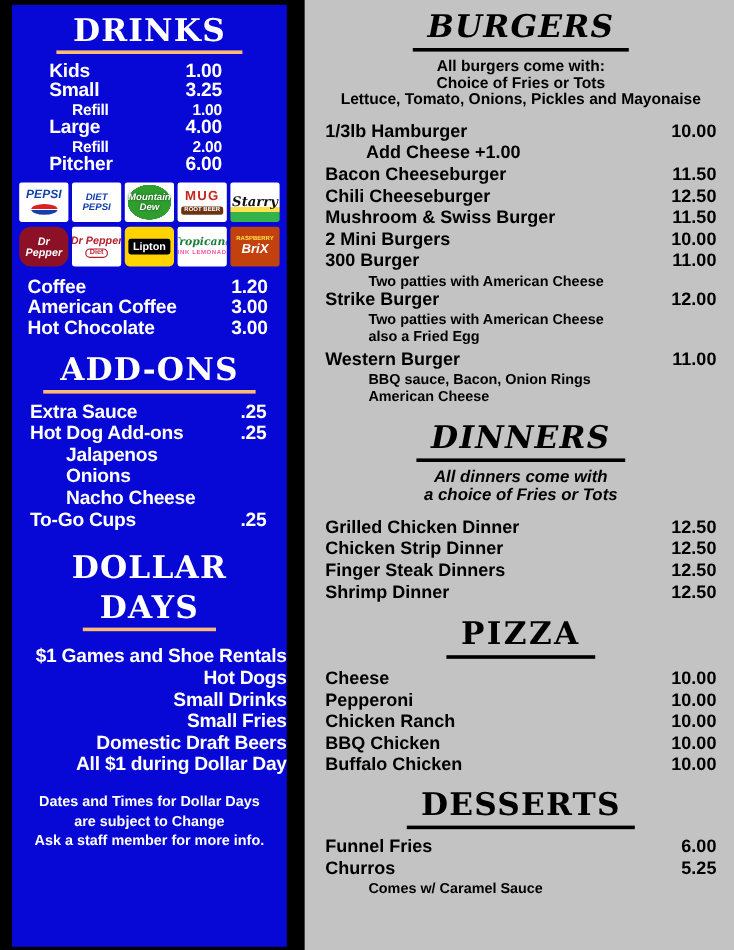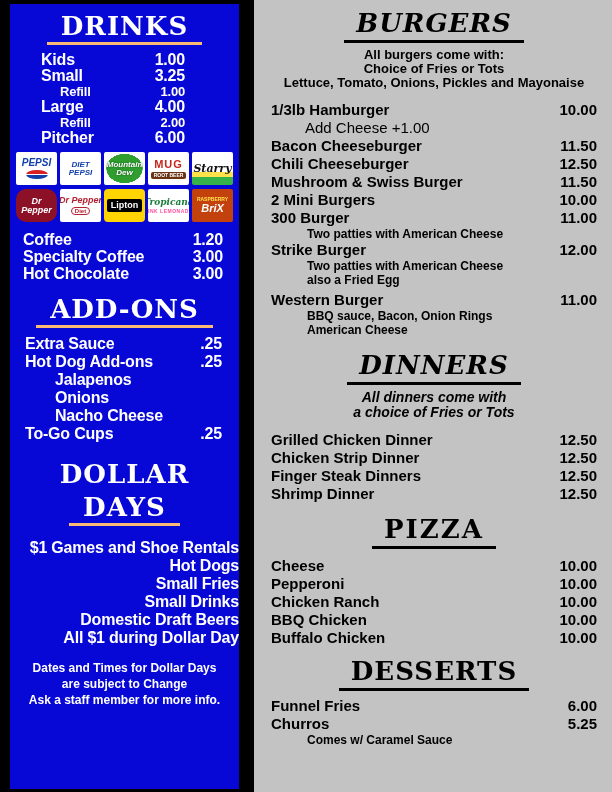--- a/index.html
+++ b/index.html
@@ -72,21 +72,21 @@
   .rh-text{
     font-family:"DejaVu Serif",serif;font-weight:bold;font-size:26px;line-height:30px;
     display:inline-block;border-bottom:3px solid #000;padding:0 12px 2px 12px;letter-spacing:1px;
   }
   .rh-text.it{font-style:italic;}
   .r-sub{text-align:center;margin-top:5px;}
   .r-sub-line{font-weight:bold;font-size:13px;line-height:14px;}
   .r-sub-line.it{font-style:italic;font-size:14px;line-height:15px;}
   .r-list{margin-top:11px;}
   .r-row{display:flex;justify-content:space-between;align-items:baseline;font-weight:bold;font-size:15px;line-height:18px;}
-  .r-note1{font-weight:normal;font-size:15px;line-height:18px;padding-left:34px;}
+  .r-note1{font-weight:bold;font-size:15px;line-height:18px;padding-left:34px;}
   .r-note{font-weight:bold;font-size:12px;line-height:14px;padding-left:36px;}
   .mt4{margin-top:4px;}
   .dinners-header{margin-top:13px;}
   .pizza-header{margin-top:11px;}
   .pizza-header .rh-text{letter-spacing:2px;}
   .desserts-header{margin-top:9px;}
 </style>
 </head>
 <body>
 
@@ -164,21 +164,21 @@
         <span class="l2">BriX</span>
       </div>
     </div>
 
     <div class="hot-list">
       <div class="d-row">
         <span>Coffee</span>
         <span>1.20</span>
       </div>
       <div class="d-row">
-        <span>Specialty Coffee</span>
+        <span>American Coffee</span>
         <span>3.00</span>
       </div>
       <div class="d-row">
         <span>Hot Chocolate</span>
         <span>3.00</span>
       </div>
     </div>
 
     <div class="lh-wrap addons-header">
       <span class="lh-text">ADD-ONS</span>
@@ -212,22 +212,22 @@
     </div>
 
     <div class="lh-wrap dollar-header">
       <span class="lh-text no-ul">DOLLAR</span><br>
       <span class="lh-text">DAYS</span>
     </div>
 
     <div class="dd-list">
       <div class="dd-item">$1 Games and Shoe Rentals</div>
       <div class="dd-item">Hot Dogs</div>
+      <div class="dd-item">Small Drinks</div>
       <div class="dd-item">Small Fries</div>
-      <div class="dd-item">Small Drinks</div>
       <div class="dd-item">Domestic Draft Beers</div>
       <div class="dd-item">All $1 during Dollar Day</div>
     </div>
 
     <div class="fine-print">
       <div class="fp-line">Dates and Times for Dollar Days</div>
       <div class="fp-line">are subject to Change</div>
       <div class="fp-line">Ask a staff member for more info.</div>
     </div>
 

